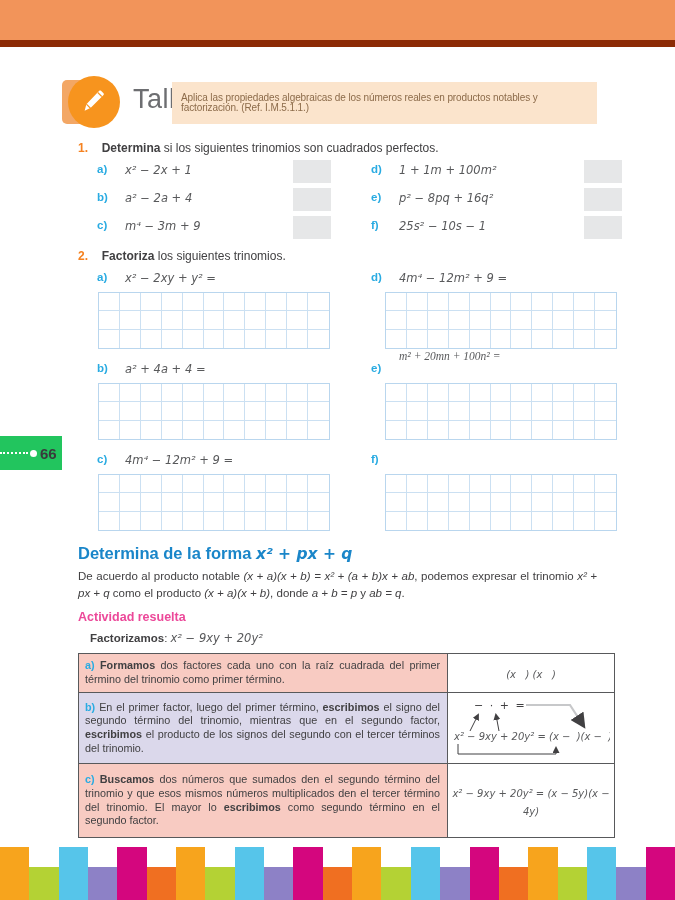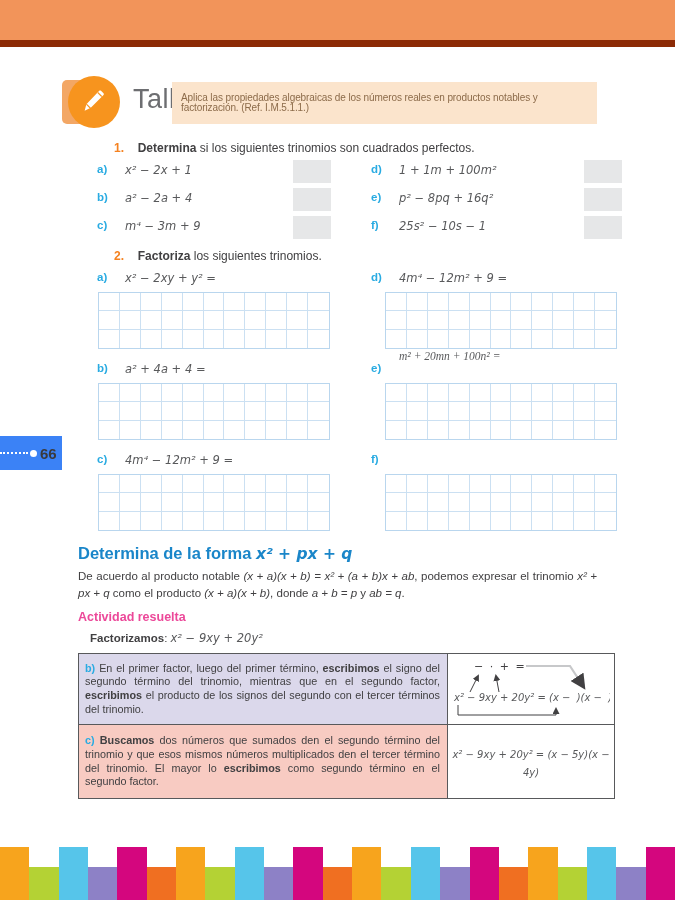--- a/index.html
+++ b/index.html
@@ -18,30 +18,30 @@
   
   .badge-tab{left:62px;top:80px;width:22px;height:44px;background:#F3A765;border-radius:5px 0 0 5px;}
   .badge-circle{left:68px;top:76px;width:52px;height:52px;border-radius:50%;background:#F7941E;
     display:flex;align-items:center;justify-content:center;}
   .badge-title{left:133px;top:84px;font-size:27px;color:#6D6E71;letter-spacing:0.5px;}
   .desc-panel{left:172px;top:82px;width:425px;height:42px;background:#FBE4CC;
     display:flex;align-items:center;padding:0 9px;box-sizing:border-box;}
   .desc-text{font-size:10px;letter-spacing:-0.1px;color:#8C6B4A;line-height:10px;}
 
   
-  .instr{font-size:12px;margin-left:36px;}
+  .instr{font-size:12px;}
   .num{color:#F58220;font-weight:bold;font-size:12px;}
   .itm-label{color:#29ABE2;font-weight:bold;font-size:11.5px;}
   .expr{font-size:11.5px;font-style:italic;color:#58595B;font-family:"DejaVu Sans","Liberation Sans",sans-serif;}
   .ansbox{width:38px;height:23px;background:#E6E7E8;}
   .grid{box-sizing:border-box;border:1px solid #B9D6EE;display:grid;background:#fff;}
   .gcell{border-right:1px solid #CBE0F2;border-bottom:1px solid #CBE0F2;}
 
   
-  .page-tab{left:0;top:436px;width:62px;height:34px;background:#3b82f6;display:flex;align-items:center;}
+  .page-tab{left:0;top:436px;width:62px;height:34px;background:#22c55e;display:flex;align-items:center;}
   .page-dots{width:28px;border-top:2px dotted #fff;}
   .page-dot{width:7px;height:7px;border-radius:50%;background:#fff;margin:0 3px 0 2px;}
   .page-num{font-size:15px;font-weight:600;color:#3A3A3C;}
 
   
   .sec-title{left:78px;top:544px;font-size:16.5px;font-weight:bold;color:#1A86C9;}
   .sec-title .i{font-family:"DejaVu Sans","Liberation Sans",sans-serif;font-size:15.5px;}
   .paragraph{left:78px;top:568px;width:519px;font-size:11.5px;line-height:16.5px;text-align:justify;}
   .act-head{left:78px;top:610px;font-size:12.5px;font-weight:bold;color:#ec4899;}
   .fact-line{left:90px;top:631px;font-size:11.5px;}
@@ -351,20 +351,24 @@
   <span>Determina de la forma </span><span class="i">x² + px + q</span>
 </div>
 <div class="abs paragraph" id="section-paragraph"><span>De acuerdo al producto notable </span><span class="i">(x + a)(x + b) = x² + (a + b)x + ab</span><span>, podemos expresar el trinomio </span><span class="i">x² + px + q</span><span> como el producto </span><span class="i">(x + a)(x + b)</span><span>, donde </span><span class="i">a + b = p</span><span> y </span><span class="i">ab = q</span><span>.</span></div>
 <div class="abs act-head">Actividad resuelta</div>
 <div class="abs fact-line">
   <span class="b">Factorizamos</span><span>: </span><span class="expr">x² − 9xy + 20y²</span>
 </div>
 
 <table class="abs solved">
   <tbody id="solved-body">
+      <tr style="height: 39px;">
+        <td class="tleft bg-salmon"><span class="itm-label" style="font-size: 10.8px;">a)</span> <span class="b">Formamos</span><span> dos factores cada uno con la raíz cuadrada del primer término del trinomio como primer término.</span></td>
+        <td class="tright"><span class="tmath">(x&nbsp;&nbsp;&nbsp;) (x&nbsp;&nbsp;&nbsp;)</span></td>
+      </tr>
       <tr style="height: 70px;">
         <td class="tleft bg-lavender"><span class="itm-label" style="font-size: 10.8px;">b)</span> <span>En el primer factor, luego del primer término, </span><span class="b">escribimos</span><span> el signo del segundo término del trinomio, mientras que en el segundo factor, </span><span class="b">escribimos</span><span> el producto de los signos del segundo con el tercer términos del trinomio.</span></td>
         <td class="tright">
   <svg class="dsvg" width="158" height="64" viewBox="0 0 158 64">
     <defs>
       <marker id="ah" markerWidth="7" markerHeight="7" refX="5" refY="3.5" orient="auto">
         <path d="M0 0 L7 3.5 L0 7 z" fill="#414042"></path>
       </marker>
     </defs>
     <text class="dsign" x="22" y="15">− · + = −</text>

